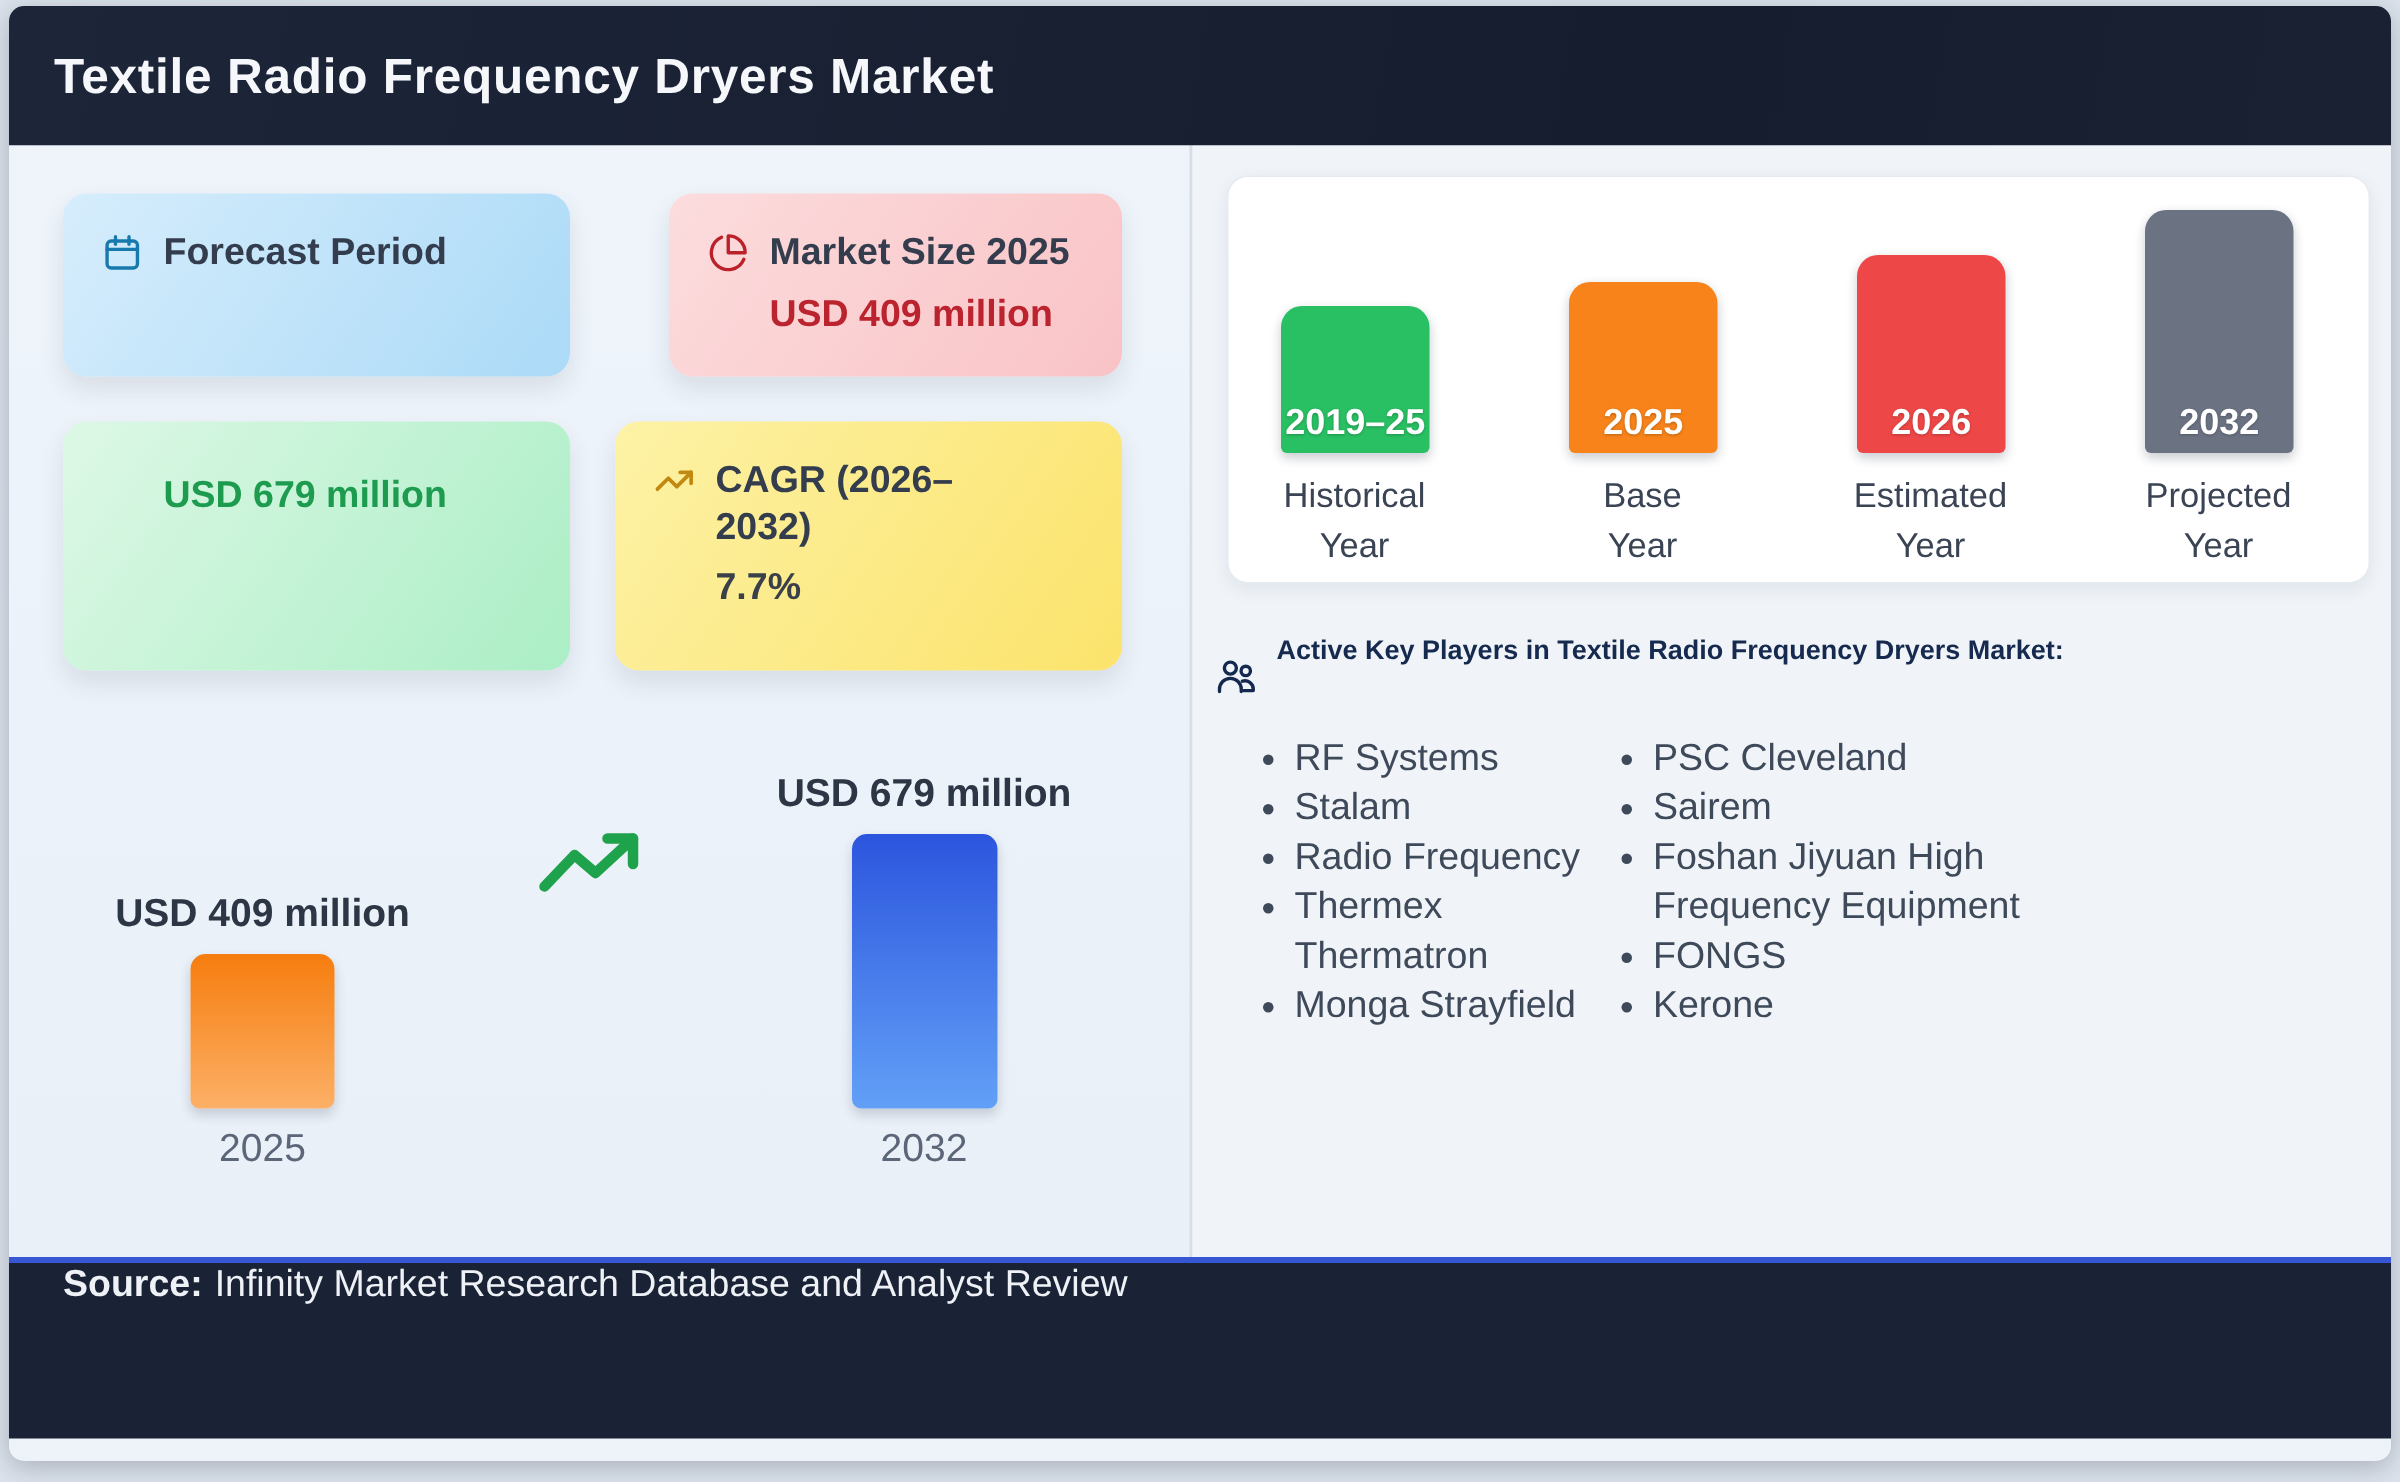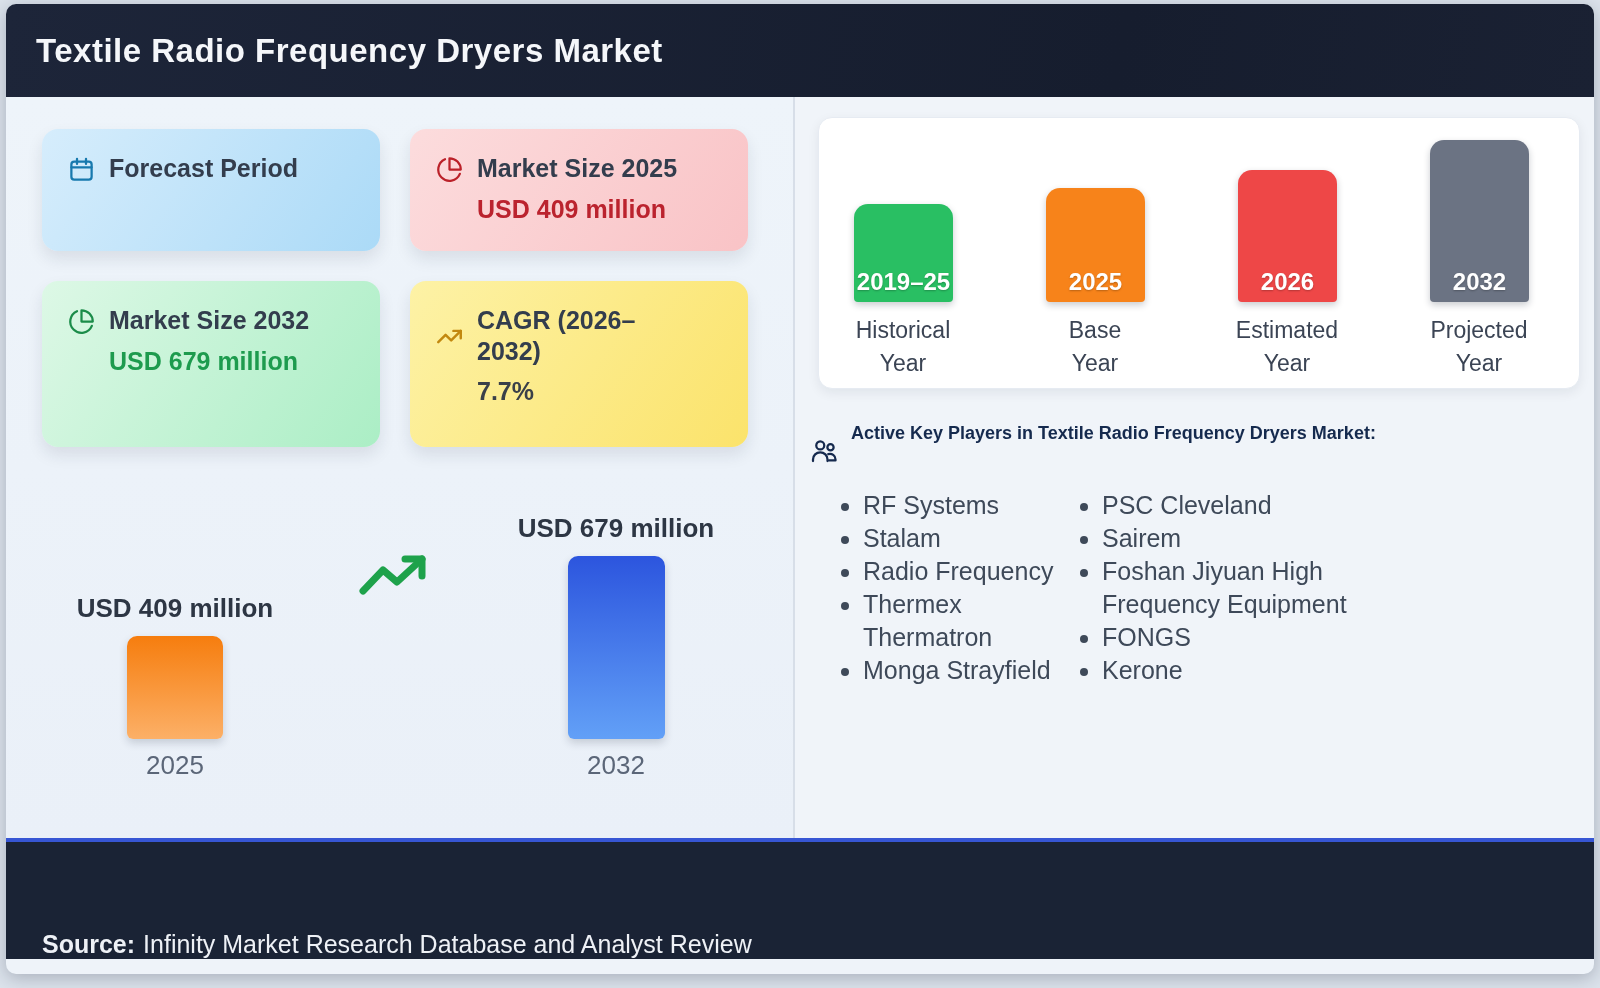--- a/index.html
+++ b/index.html
@@ -12,24 +12,24 @@
 
   
   .main { display:flex; height:741px; }
   .left-panel { width:789px; border-right:2px solid #d7dee8; background:linear-gradient(180deg,#eef4fa 0%,#eaf0f8 100%); position:relative; }
   .right-panel { flex:1; background:#f0f4f9; position:relative; }
 
   
   .cards { display:grid; grid-template-columns:1fr 1fr; grid-template-rows:122px 166px; column-gap:30px; row-gap:30px; margin:32px 45px 0 36px; }
   .stat-card { border-radius:16px; padding:24px 26px; box-shadow:0 8px 16px rgba(30,41,59,.10); }
   .card-blue   { background:linear-gradient(125deg,#d6edfc 0%,#abdaf7 100%); }
-  .card-pink   { background:linear-gradient(125deg,#fcdcdd 0%,#f9c3c6 100%); }
+  .card-pink   { background:linear-gradient(125deg,#fcdcdd 0%,#f9c3c6 100%);margin-left:36px; }
   .card-green  { background:linear-gradient(125deg,#ddf8e6 0%,#abeec5 100%); }
   .card-yellow { background:linear-gradient(125deg,#fdf2a6 0%,#fbe36b 100%); }
-  .stat-head { display:flex; align-items:center; gap:14px; }
+  .stat-head { display:flex; align-items:flex-start; gap:14px; }
   .stat-head svg { flex:0 0 auto; margin-top:2px; }
   .stat-label { font-size:25px; font-weight:bold; color:#333d4d; line-height:1.22; }
   .card-yellow .stat-label { max-width:185px; }
   .stat-value { margin:10px 0 0 41px; font-size:25px; font-weight:bold; line-height:1.2; }
   .val-blue  { color:#1478ad; }
   .val-red   { color:#bb232e; }
   .val-green { color:#1d9b4e; }
   .val-dark  { color:#3a4049; }
 
   
@@ -55,21 +55,21 @@
   .kp-head { position:absolute; left:14px; top:325px; width:740px; }
   .kp-head svg { position:absolute; left:0; top:14px; }
   .kp-title { margin-left:42px; width:660px; font-size:18px; font-weight:bold; color:#152a4e; line-height:1.32; }
   .kp-cols { position:absolute; top:392px; left:0; width:100%; }
   .kp-cols ul { position:absolute; list-style:disc; padding-left:24px; margin:0; font-size:25px; color:#3e4959; }
   .kp-cols li { line-height:33px; }
   .kp-col1 { left:44px;  width:240px; }
   .kp-col2 { left:283px; width:290px; }
 
   
-  .footer { height:121px; background:#1a2335; border-top:4px solid #3756d4; display:flex; align-items:flex-end; padding:0 36px; }
+  .footer { height:121px; background:#1a2335; border-top:4px solid #3756d4; display:flex; align-items:flex-start; padding:0 36px; }
   .source { font-size:25px; color:#eef1f6; }
   .source b { font-weight:bold; margin-right:8px; }
   .logo { margin-left:auto; position:relative; width:150px; text-align:center; padding-top:14px; }
   .logo-mark { position:absolute; top:-4px; left:42px; }
   .logo-name { font-size:36px; font-weight:bold; color:#f7941d; letter-spacing:0; line-height:1; }
   .logo-tagline { font-size:9px; font-weight:bold; letter-spacing:3.2px; color:#2f9fd8; margin-top:3px; }
 </style>
 </head>
 <body>
 
@@ -102,27 +102,20 @@
             <svg width="27" height="27" viewBox="0 0 24 24" fill="none" stroke="#bb2129" stroke-width="2" stroke-linecap="round" stroke-linejoin="round">
               <path d="M21.21 15.89A10 10 0 1 1 8 2.83"></path>
               <path d="M22 12A10 10 0 0 0 12 2v10z"></path>
             </svg>
             <div class="stat-label">Market Size 2025</div>
           </div>
           <div class="stat-value val-red">USD 409 million</div>
         </div>
 
         <div class="stat-card card-green">
-          <div class="stat-head">
-            <svg width="27" height="27" viewBox="0 0 24 24" fill="none" stroke="#1b8c49" stroke-width="2" stroke-linecap="round" stroke-linejoin="round">
-              <path d="M21.21 15.89A10 10 0 1 1 8 2.83"></path>
-              <path d="M22 12A10 10 0 0 0 12 2v10z"></path>
-            </svg>
-            <div class="stat-label">Market Size 2032</div>
-          </div>
           <div class="stat-value val-green">USD 679 million</div>
         </div>
 
         <div class="stat-card card-yellow">
           <div class="stat-head">
             <svg width="27" height="27" viewBox="0 0 24 24" fill="none" stroke="#c2880f" stroke-width="2.2" stroke-linecap="round" stroke-linejoin="round">
               <polyline points="2 17 8.5 10.5 13.5 15.5 22 7"></polyline>
               <polyline points="15.5 7 22 7 22 13.5"></polyline>
             </svg>
             <div class="stat-label">CAGR (2026–2032)</div>

